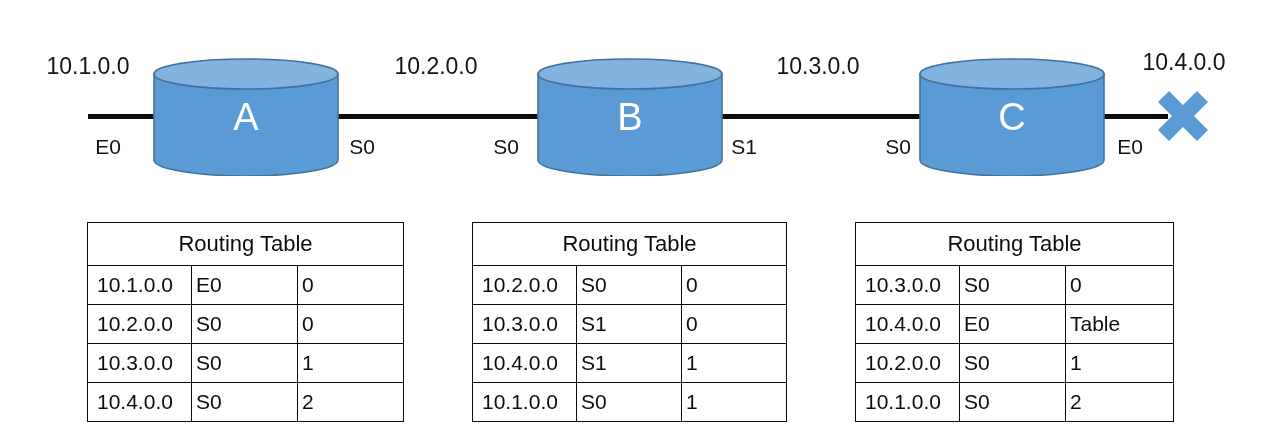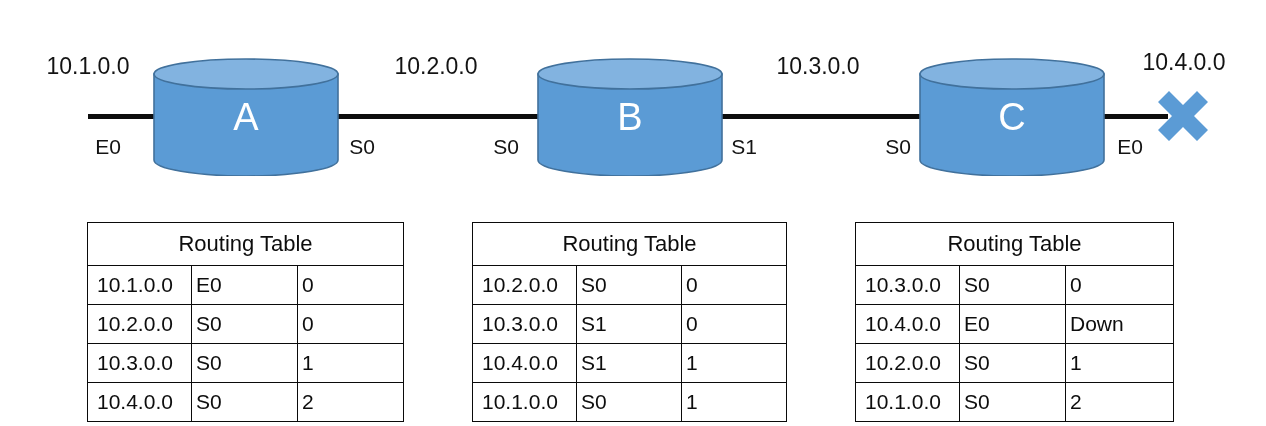--- a/index.html
+++ b/index.html
@@ -230,21 +230,21 @@
     </thead>
     <tbody>
       <tr>
         <td class="col-net">10.3.0.0</td>
         <td>S0</td>
         <td>0</td>
       </tr>
       <tr>
         <td class="col-net">10.4.0.0</td>
         <td>E0</td>
-        <td>Down</td>
+        <td>Table</td>
       </tr>
       <tr>
         <td class="col-net">10.2.0.0</td>
         <td>S0</td>
         <td>1</td>
       </tr>
       <tr>
         <td class="col-net">10.1.0.0</td>
         <td>S0</td>
         <td>2</td>

